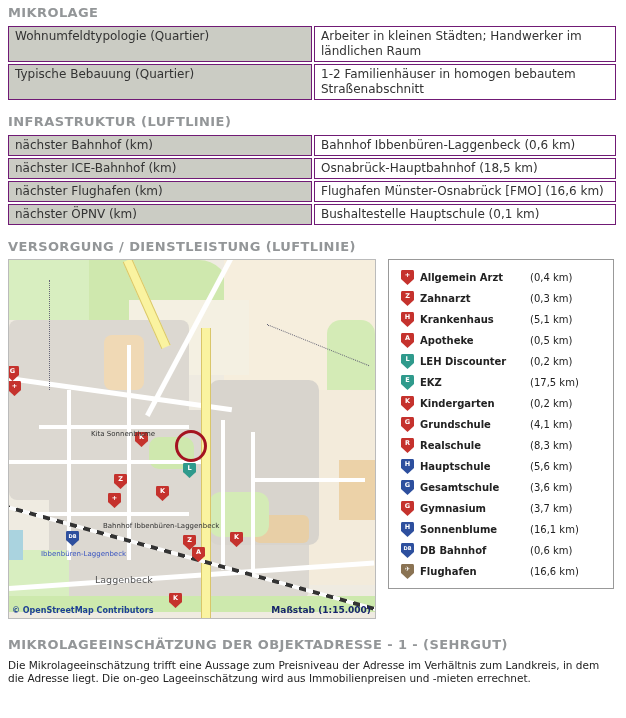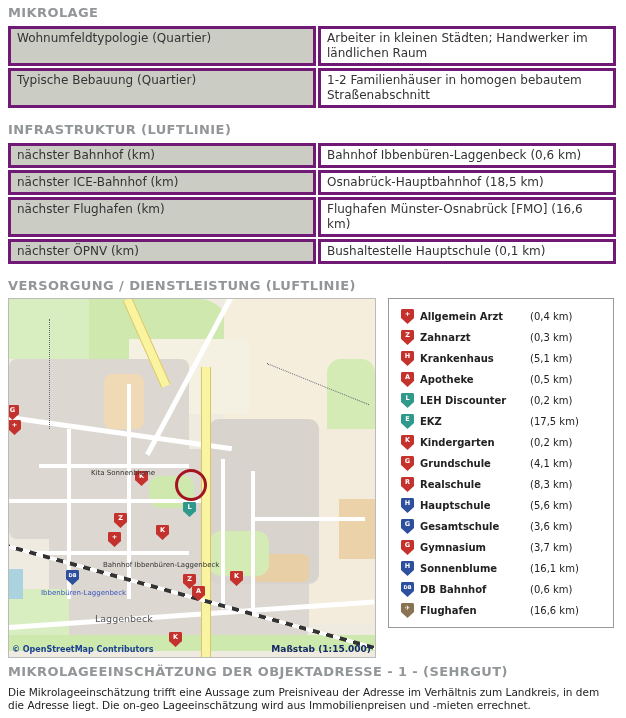--- a/index.html
+++ b/index.html
@@ -3,21 +3,21 @@
 <meta charset="utf-8">
 <style>
   html,body{margin:0;padding:0;background:#fff;}
   body{width:626px;font-family:"DejaVu Sans","Liberation Sans",sans-serif;color:#333;}
   .page{position:relative;width:626px;}
 
   h2.sec{margin:0;padding:6px 0 3px 8px;font-size:13px;font-weight:bold;color:#939698;letter-spacing:.4px;}
   h2.first{padding-top:5px;}
 
   table.kv{margin:1px 6px 6px 6px;border-collapse:separate;border-spacing:2px;width:612px;}
-  table.kv td{border:3px solid #701a75;font-size:12px;padding:2px 6px;vertical-align:top;line-height:15px;}
+  table.kv td{border:1px solid #701a75;font-size:12px;padding:2px 6px;vertical-align:top;line-height:15px;}
   table.kv td.k{background:#cbccc4;width:290px;}
   table.kv td.v{background:#fff;}
 
   .map-row{display:flex;margin:2px 8px 0 8px;gap:12px;}
   .map{position:relative;width:366px;height:358px;background:#efebe1;overflow:hidden;border:1px solid #bbb;flex:none;}
   .map div{position:absolute;}
   .art{pointer-events:none;}
   .map-circle{left:166px;top:170px;width:26px;height:26px;border:3px solid #a41320;border-radius:50%;background:transparent;z-index:6;}
   .map-attrib{left:3px;bottom:3px;font-size:8px;font-weight:bold;color:#1d3f94;z-index:8;}
   .map-scale{right:4px;bottom:3px;font-size:9px;font-weight:bold;color:#16246b;z-index:8;}
@@ -216,16 +216,16 @@
           <span class="lg-dist">(0,6 km)</span>
         </div>
         <div class="lg-row">
           <span class="pin" style="background: rgb(138, 115, 83);">✈</span>
           <span class="lg-name">Flughafen</span>
           <span class="lg-dist">(16,6 km)</span>
         </div>
       </div>
   </div>
 
-  <h2 class="sec" style="">MIKROLAGEEINSCHÄTZUNG DER OBJEKTADRESSE - 1 - (SEHRGUT)</h2>
+  <h2 class="sec" style="margin-top:12px;">MIKROLAGEEINSCHÄTZUNG DER OBJEKTADRESSE - 1 - (SEHRGUT)</h2>
   <p class="desc">Die Mikrolageeinschätzung trifft eine Aussage zum Preisniveau der Adresse im Verhältnis zum Landkreis, in dem die Adresse liegt. Die on-geo Lageeinschätzung wird aus Immobilienpreisen und -mieten errechnet.</p>
 
 </div>
 
 </body></html>

